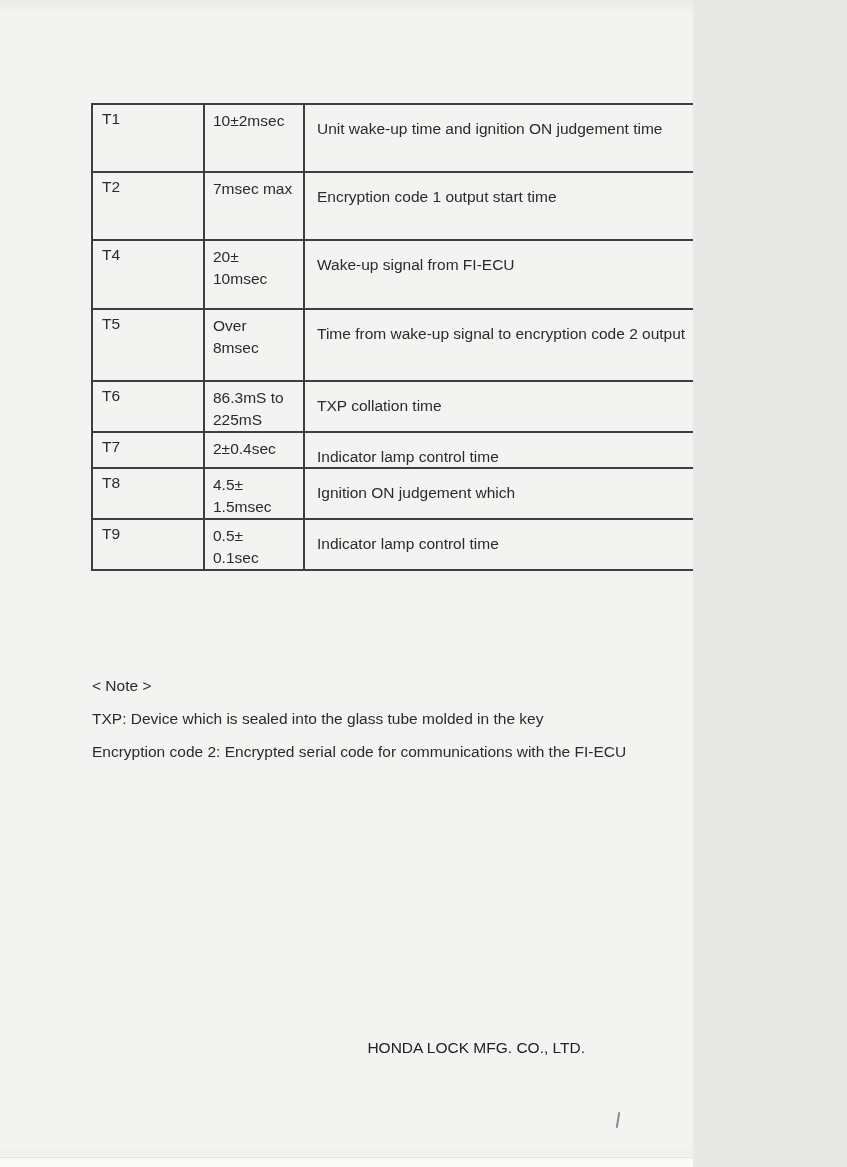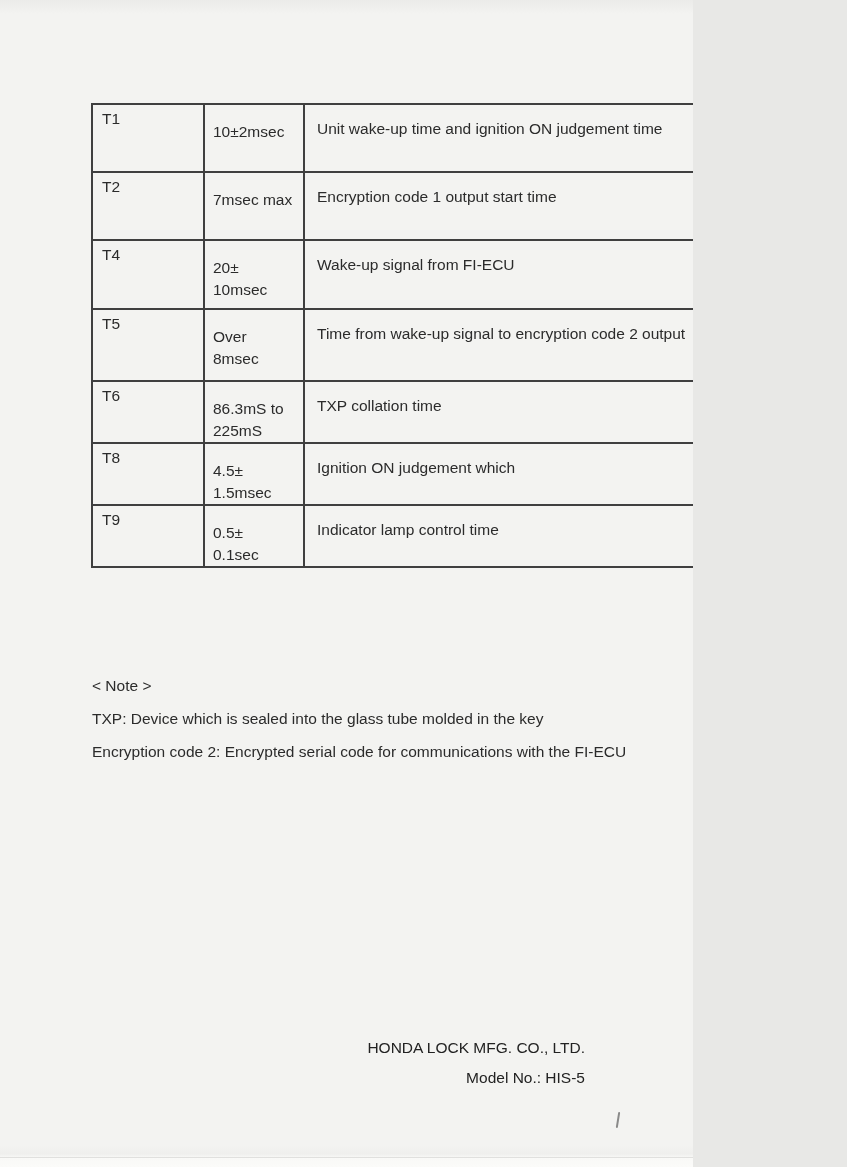--- a/index.html
+++ b/index.html
@@ -29,21 +29,21 @@
     border-collapse:collapse;table-layout:fixed;
   }
   .spec-table td{
     border:2px solid var(--border);
     box-sizing:border-box;
     vertical-align:top;
     font-size:15.5px;
     color:var(--text);
   }
   .c1{padding:5px 4px 0 9px;}
-  .c2{padding:16px 4px 0 8px;white-space:pre-line;line-height:22px;border-radius:31px;}
+  .c2{padding:5px 4px 0 8px;white-space:pre-line;line-height:22px;border-radius:31px;}
   .c3{padding:13px 8px 0 12px;line-height:21px;}
   tr.r1 td{height:68px;}
   tr.r2 td{height:68px;}
   tr.r3 td{height:101px;}
   tr.r4 td{height:69px;}
   tr.r5 td{height:72px;}
   tr.r6 td{height:39px;}
   tr.r7 td{height:36px;}
   tr.r8 td{height:42px;}
   tr.r9 td{height:40px;}
@@ -106,20 +106,25 @@
         <td class="c2">Over
 8msec</td>
         <td class="c3">Time from wake-up signal to encryption code 2 output</td>
       </tr>
       <tr class="r6">
         <td class="c1">T6</td>
         <td class="c2">86.3mS to
 225mS</td>
         <td class="c3">TXP collation time</td>
       </tr>
+      <tr class="r7">
+        <td class="c1">T7</td>
+        <td class="c2">2±0.4sec</td>
+        <td class="c3">Indicator lamp control time</td>
+      </tr>
       <tr class="r8">
         <td class="c1">T8</td>
         <td class="c2">4.5±
 1.5msec</td>
         <td class="c3">Ignition ON judgement which</td>
       </tr>
       <tr class="r9">
         <td class="c1">T9</td>
         <td class="c2">0.5±
 0.1sec</td>
@@ -129,18 +134,17 @@
   </table>
 
   <div class="note">
     <div class="note-heading">&lt; Note &gt;</div>
     <div class="note-line">TXP: Device which is sealed into the glass tube molded in the key</div>
     <div class="note-line">Encryption code 2: Encrypted serial code for communications with the FI-ECU</div>
   </div>
 
   <div class="footer">
     <div class="footer-company">HONDA LOCK MFG. CO., LTD.</div>
-    <div class="footer-model">Model No.: HIS-5</div>
   </div>
 
   <div class="artifact-slash"></div>
 
 </div>
 
 </body></html>

